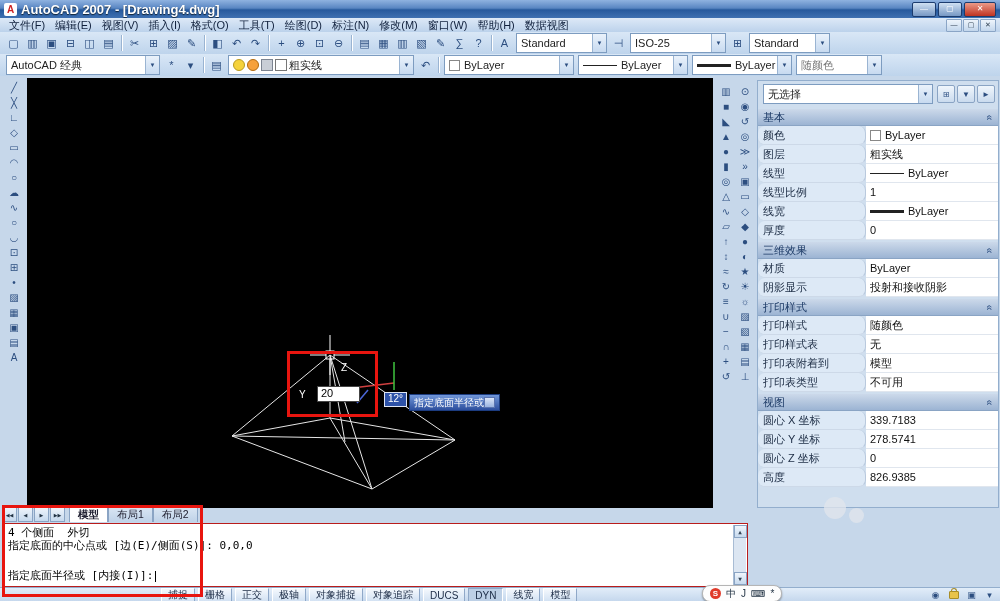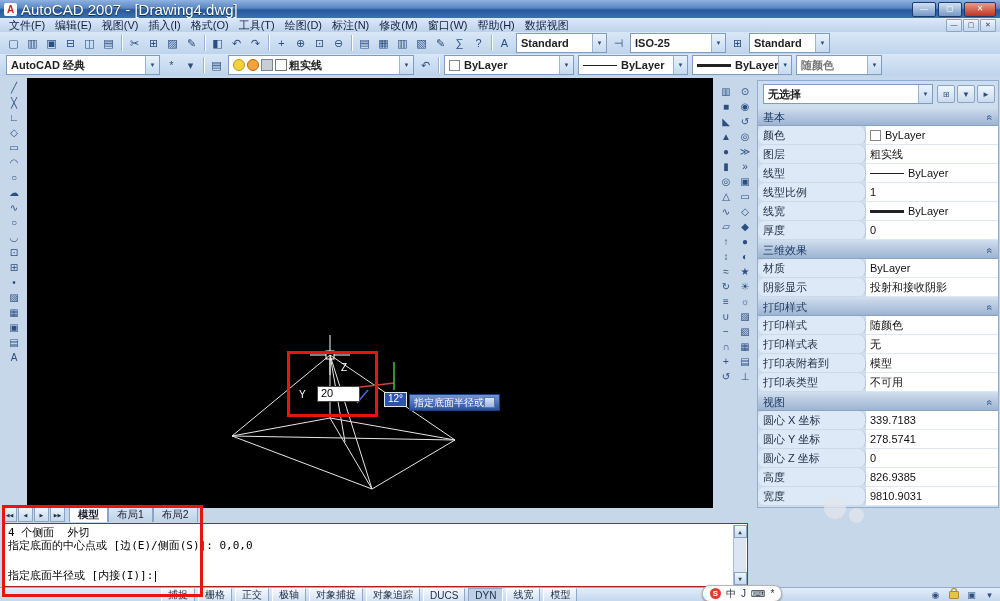--- a/index.html
+++ b/index.html
@@ -3,41 +3,41 @@
 <meta charset="utf-8">
 <style>
   html,body{margin:0;padding:0;background:#555;}
   .app{position:relative;width:1000px;height:601px;overflow:hidden;background:#c6d7ea;
        font-family:"Liberation Sans","DejaVu Sans",sans-serif;font-size:11px;user-select:none;}
   
   .titlebar{position:absolute;left:0;top:0;right:0;height:18px;display:flex;align-items:center;gap:4px;
     padding:0 4px;background:linear-gradient(#8fb2e0 0%,#5986c2 45%,#26599d 55%,#3e70b1 100%);color:#fff;}
   .app-icon{width:13px;height:13px;background:#fff;border-radius:2px;color:#c22;font-weight:bold;
     font-size:10px;display:flex;align-items:center;justify-content:center;flex:0 0 auto;}
-  .title-text{font-size:15px;font-weight:normal;text-shadow:0 1px 1px #123;white-space:nowrap;}
+  .title-text{font-size:13px;font-weight:bold;text-shadow:0 1px 1px #123;white-space:nowrap;}
   .win-btns{margin-left:auto;display:flex;gap:2px;}
   .wbtn{width:22px;height:13px;border-radius:2px;border:1px solid #1c3c6e;color:#fff;font-size:8px;
     line-height:11px;text-align:center;background:linear-gradient(#cfe0f2,#7798c4);}
   .wbtn.close{background:linear-gradient(#ec9a88,#bf3322);width:30px;}
   
   .menubar{position:absolute;top:18px;left:0;right:0;height:14px;display:flex;align-items:center;
     padding:0 4px;background:linear-gradient(#dde9f7,#bcd2eb);border-bottom:1px solid #9db6d4;}
   .menu-item{padding:0 5px;color:#10203c;white-space:nowrap;}
   .child-btns{margin-left:auto;display:flex;gap:1px;}
   .cbtn{width:14px;height:11px;border:1px solid #8aa5c6;border-radius:1px;color:#345;font-size:7px;
     line-height:9px;text-align:center;background:linear-gradient(#eef4fb,#c2d6ec);}
   
   .tbar{position:absolute;left:0;right:0;display:flex;align-items:center;padding:0 4px;
     background:linear-gradient(#d9e7f6,#bed4ec);border-bottom:1px solid #9db6d4;}
   .tb1{top:32px;height:22px;} .tb2{top:54px;height:22px;}
   .tb-btn{width:17px;height:17px;display:flex;align-items:center;justify-content:center;
     color:#2c4e80;font-size:11px;border:1px solid transparent;border-radius:2px;flex:0 0 auto;}
   .sep{width:1px;height:16px;background:#9ab4d2;box-shadow:1px 0 0 #fff;margin:0 3px;flex:0 0 auto;}
   .combo{height:18px;background:#fff;border:1px solid #7d9cc0;display:flex;align-items:center;
-    font-size:11px;color:#222;padding-left:4px;margin:0 2px;flex:0 0 auto;white-space:nowrap;overflow:hidden;font-weight:bold;}
+    font-size:11px;color:#222;padding-left:4px;margin:0 2px;flex:0 0 auto;white-space:nowrap;overflow:hidden;}
   .combo .carr{margin-left:auto;width:13px;align-self:stretch;display:flex;align-items:center;
     justify-content:center;font-size:6px;color:#2c4e80;background:linear-gradient(#eaf2fb,#c7daf0);
     border-left:1px solid #9ab4d2;}
   .mini-ic{width:10px;height:10px;margin-right:2px;flex:0 0 auto;}
   .bulb{border-radius:50%;background:#f5d23c;border:1px solid #b89a20;}
   .sun{border-radius:50%;background:#f6a13c;border:1px solid #b06a10;}
   .lockic{background:#c9ced6;border:1px solid #7c8491;}
   .lswatch{background:#fff;border:1px solid #777;}
   
   .workarea{position:absolute;left:0;top:76px;width:1000px;height:511px;background:#c6d7ea;}
@@ -481,26 +481,20 @@
             <div class="pvalue">
               <span>0</span>
             </div>
           </div>
           <div class="prow">
             <div class="plabel">高度</div>
             <div class="pvalue">
               <span>826.9385</span>
             </div>
           </div>
-          <div class="prow">
-            <div class="plabel">宽度</div>
-            <div class="pvalue">
-              <span>9810.9031</span>
-            </div>
-          </div>
         </div>
     </div>
 
     <div class="tabsrow">
       <div class="tabnav" id="tab-nav">
           <div class="tnav">◀◀</div>
           <div class="tnav">◀</div>
           <div class="tnav">▶</div>
           <div class="tnav">▶▶</div>
         </div>

